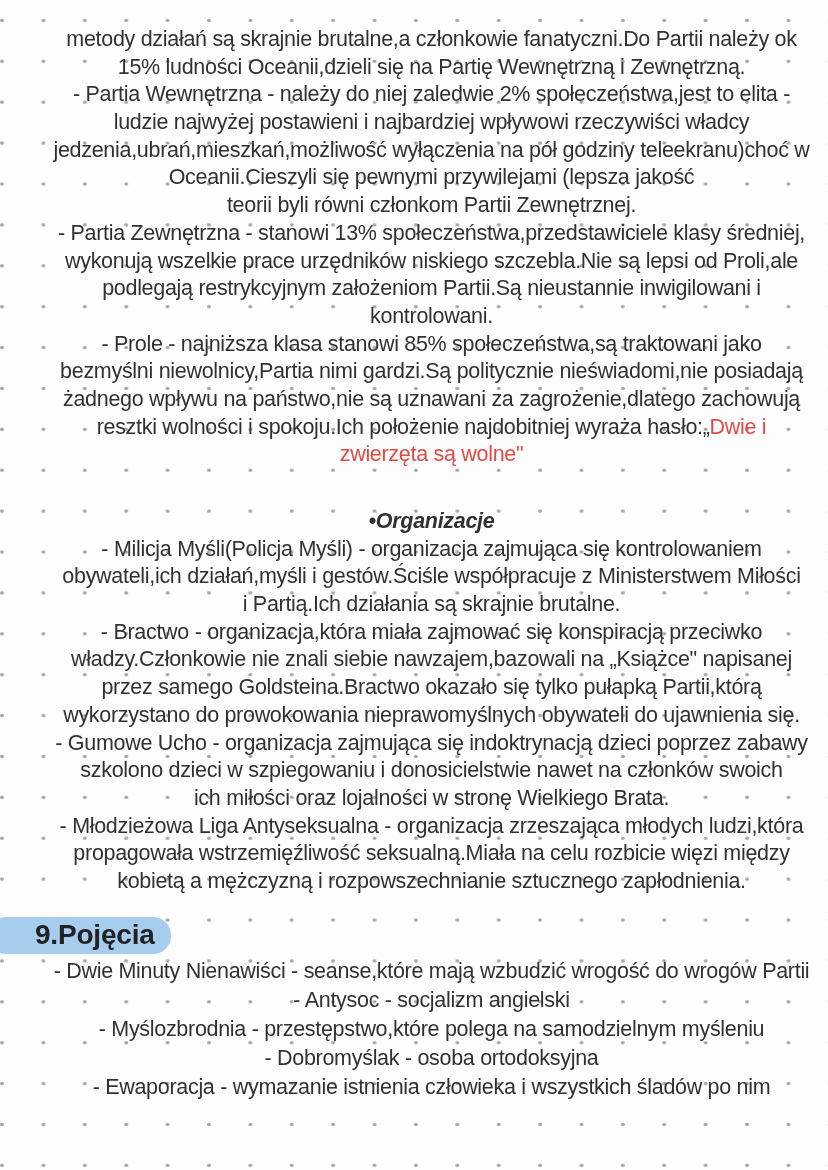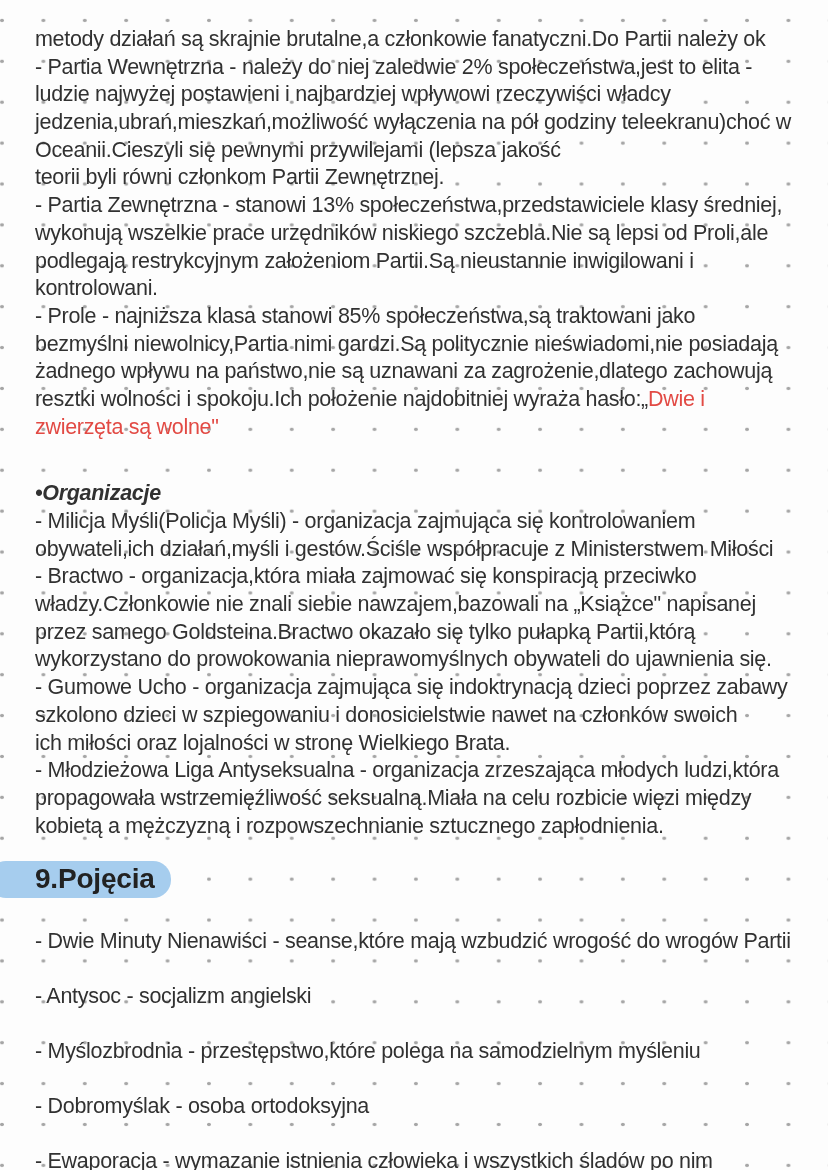--- a/index.html
+++ b/index.html
@@ -12,23 +12,23 @@
     background-size:41.4px 40.9px;
     background-position:-18.7px 0px;
     font-family:"Liberation Sans", sans-serif;
   }
   .note-body{
     position:absolute;left:35px;top:26px;right:0;
     color:var(--text,#313131);
     font-size:21.5px;
     letter-spacing:-0.3px;
   }
-  .line{white-space:nowrap;}
+  .line{white-space:nowrap;text-align:center;}
   .line.t{height:27.7px;line-height:27.7px;}
-  .line.d{height:29px;line-height:29px;margin-top:26px;}
+  .line.d{height:29px;line-height:29px;}
   .line.gl{height:39px;}
   .line.gs{height:21px;}
   .line.h{position:relative;height:40px;}
   .seg.b{font-weight:400;}
   .seg.i{font-style:italic;font-weight:700;}
   .seg.r{color:var(--red,#e24a44);}
   .pill{
     position:absolute;left:-47px;top:0;
     height:37px;line-height:36px;
     background:var(--highlight,#a6cdee);
@@ -40,38 +40,40 @@
     font-size:28px;font-weight:700;color:#222;
     letter-spacing:-0.2px;
   }
 </style>
 </head>
 <body>
 
 <div class="page">
   <div class="note-body">
       <div class="line t"><span class="seg">metody działań są skrajnie brutalne,a członkowie fanatyczni.Do Partii należy ok</span></div>
+      <div class="line t"><span class="seg">15% ludności Oceanii,dzieli się na Partię Wewnętrzną i Zewnętrzną.</span></div>
       <div class="line t"><span class="seg">- </span><span class="seg b">Partia Wewnętrzna</span><span class="seg"> - należy do niej zaledwie 2% społeczeństwa,jest to elita -</span></div>
       <div class="line t"><span class="seg">ludzie najwyżej postawieni i najbardziej wpływowi rzeczywiści władcy</span></div>
       <div class="line t"><span class="seg">jedzenia,ubrań,mieszkań,możliwość wyłączenia na pół godziny teleekranu)choć w</span></div>
       <div class="line t"><span class="seg">Oceanii.Cieszyli się pewnymi przywilejami (lepsza jakość</span></div>
       <div class="line t"><span class="seg">teorii byli równi członkom Partii Zewnętrznej.</span></div>
       <div class="line t"><span class="seg">- </span><span class="seg b">Partia Zewnętrzna</span><span class="seg"> - stanowi 13% społeczeństwa,przedstawiciele klasy średniej,</span></div>
       <div class="line t"><span class="seg">wykonują wszelkie prace urzędników niskiego szczebla.Nie są lepsi od Proli,ale</span></div>
       <div class="line t"><span class="seg">podlegają restrykcyjnym założeniom Partii.Są nieustannie inwigilowani i</span></div>
       <div class="line t"><span class="seg">kontrolowani.</span></div>
       <div class="line t"><span class="seg">- </span><span class="seg b">Prole</span><span class="seg"> - najniższa klasa stanowi 85% społeczeństwa,są traktowani jako</span></div>
       <div class="line t"><span class="seg">bezmyślni niewolnicy,Partia nimi gardzi.Są politycznie nieświadomi,nie posiadają</span></div>
       <div class="line t"><span class="seg">żadnego wpływu na państwo,nie są uznawani za zagrożenie,dlatego zachowują</span></div>
       <div class="line t"><span class="seg">resztki wolności i spokoju.Ich położenie najdobitniej wyraża hasło:„</span><span class="seg r">Dwie i</span></div>
       <div class="line t"><span class="seg r">zwierzęta są wolne"</span></div>
       <div class="line gl"></div>
       <div class="line t"><span class="seg i">•Organizacje</span></div>
       <div class="line t"><span class="seg">- </span><span class="seg b">Milicja Myśli(Policja Myśli)</span><span class="seg"> - organizacja zajmująca się kontrolowaniem</span></div>
       <div class="line t"><span class="seg">obywateli,ich działań,myśli i gestów.Ściśle współpracuje z Ministerstwem Miłości</span></div>
+      <div class="line t"><span class="seg">i Partią.Ich działania są skrajnie brutalne.</span></div>
       <div class="line t"><span class="seg">- </span><span class="seg b">Bractwo</span><span class="seg"> - organizacja,która miała zajmować się konspiracją przeciwko</span></div>
       <div class="line t"><span class="seg">władzy.Członkowie nie znali siebie nawzajem,bazowali na „Książce" napisanej</span></div>
       <div class="line t"><span class="seg">przez samego Goldsteina.Bractwo okazało się tylko pułapką Partii,którą</span></div>
       <div class="line t"><span class="seg">wykorzystano do prowokowania nieprawomyślnych obywateli do ujawnienia się.</span></div>
       <div class="line t"><span class="seg">- </span><span class="seg b">Gumowe Ucho</span><span class="seg"> - organizacja zajmująca się indoktrynacją dzieci poprzez zabawy</span></div>
       <div class="line t"><span class="seg">szkolono dzieci w szpiegowaniu i donosicielstwie nawet na członków swoich</span></div>
       <div class="line t"><span class="seg">ich miłości oraz lojalności w stronę Wielkiego Brata.</span></div>
       <div class="line t"><span class="seg">- </span><span class="seg b">Młodzieżowa Liga Antyseksualna</span><span class="seg"> - organizacja zrzeszająca młodych ludzi,która</span></div>
       <div class="line t"><span class="seg">propagowała wstrzemięźliwość seksualną.Miała na celu rozbicie więzi między</span></div>
       <div class="line t"><span class="seg">kobietą a mężczyzną i rozpowszechnianie sztucznego zapłodnienia.</span></div>

